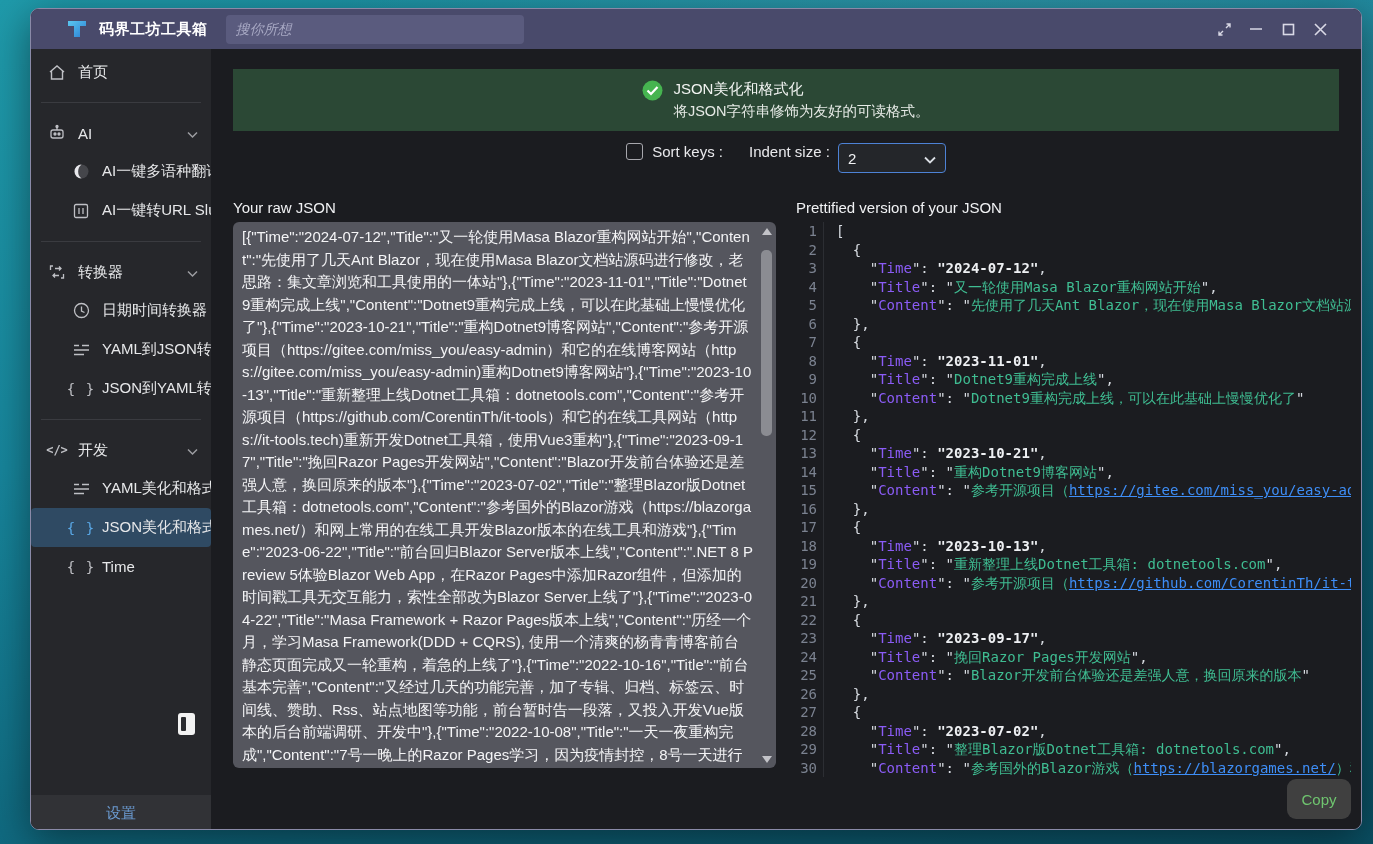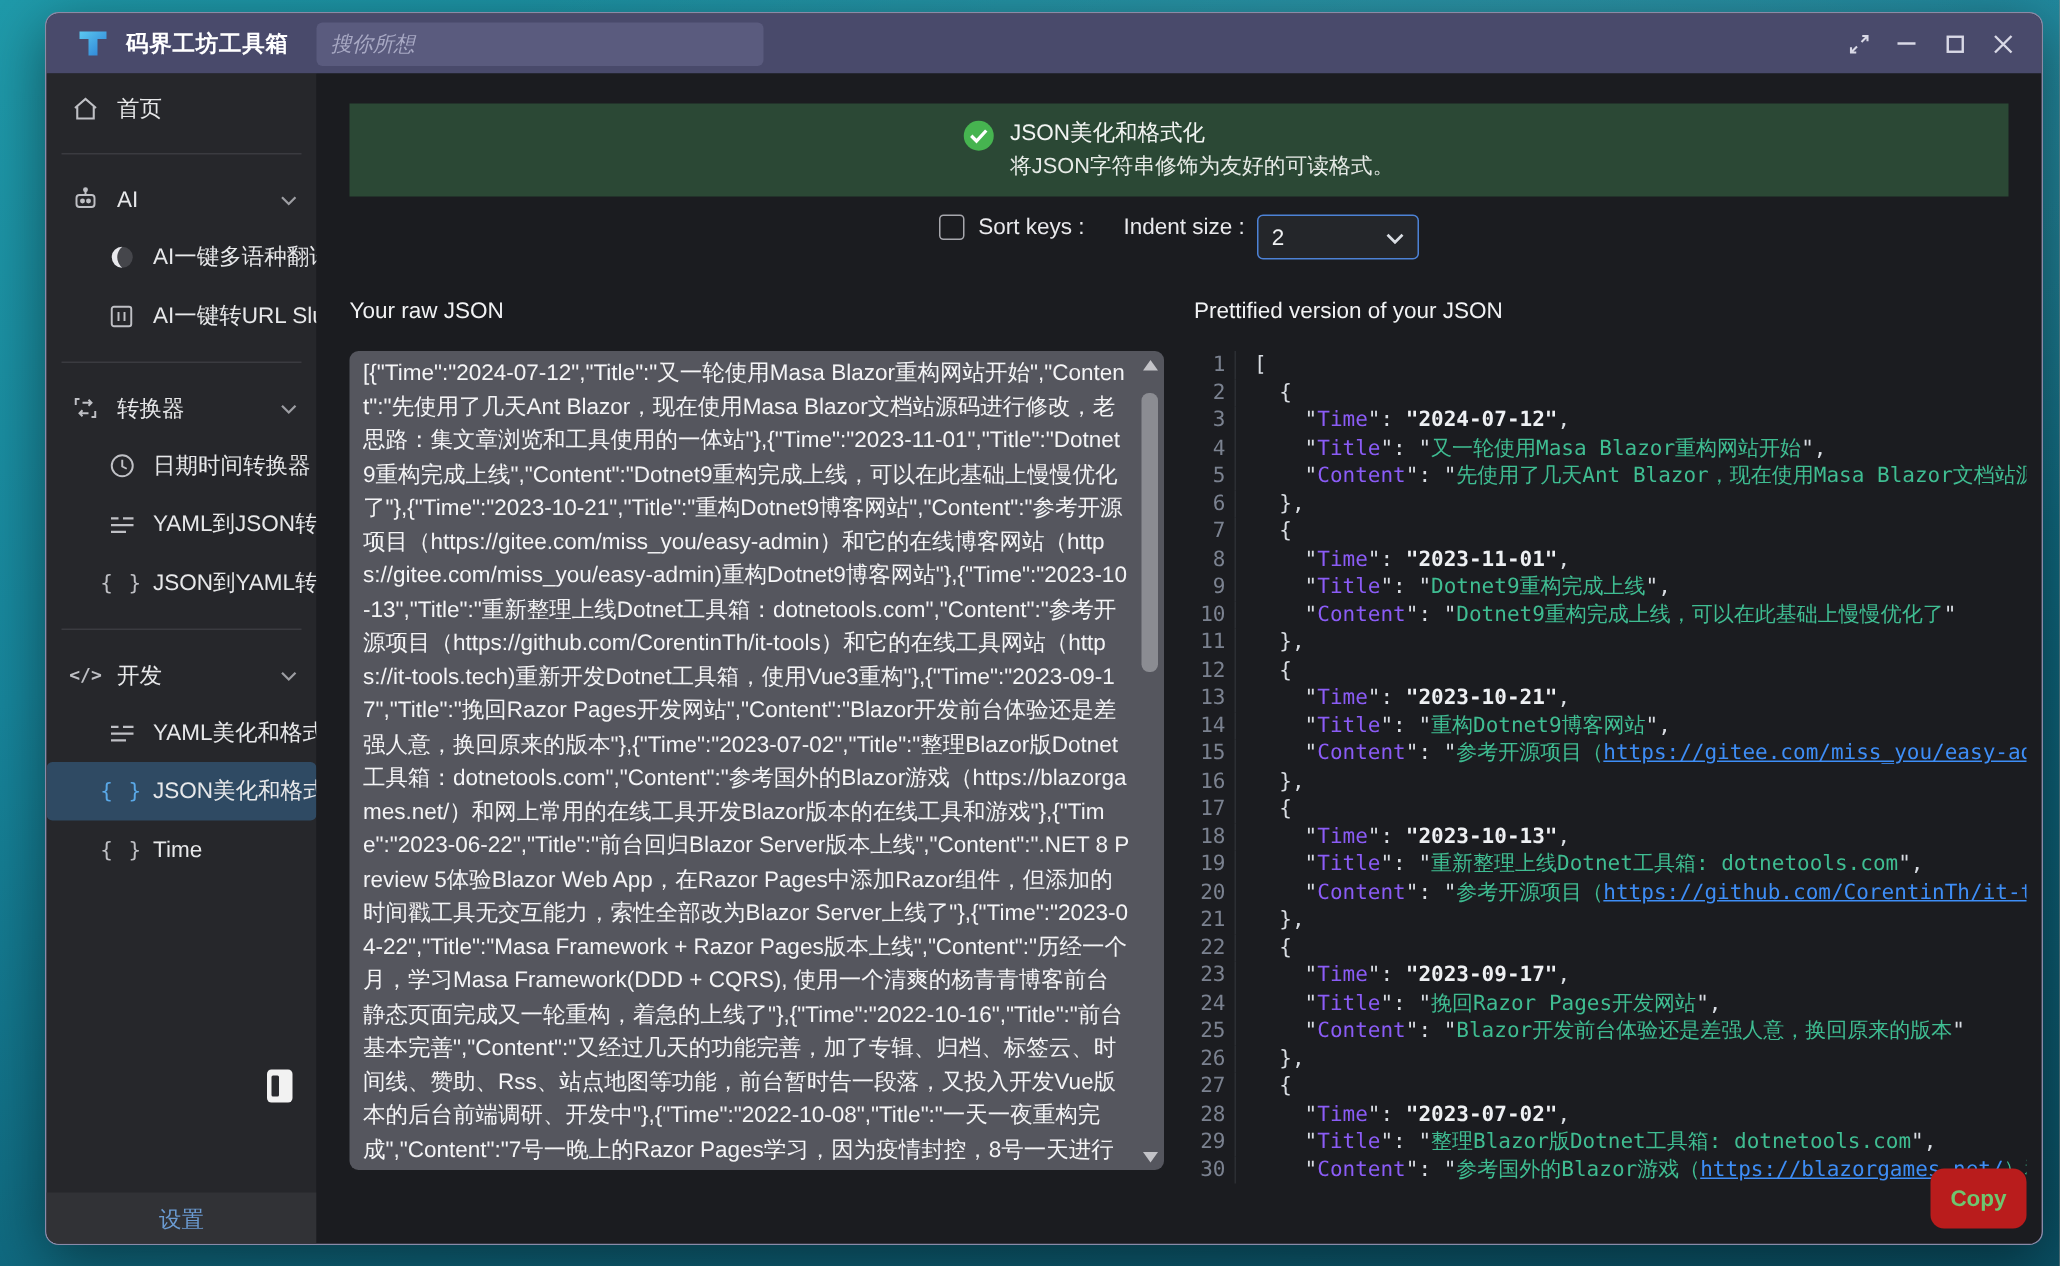--- a/index.html
+++ b/index.html
@@ -7,21 +7,21 @@
   body { background:
     radial-gradient(1200px 500px at 75% 10%, rgba(255,255,255,.10), rgba(255,255,255,0) 60%),
     linear-gradient(160deg, #1f9aaa 0%, #17859b 35%, #0e6278 70%, #0a4f63 100%);
   }
 
   .window { position:absolute; left:30px; top:8px; width:1332px; height:822px;
     border-radius:9px; overflow:hidden; border:1px solid #8a8aa8;
     box-shadow:0 10px 40px rgba(0,0,0,.45); background:#1b1c20; }
 
   
-  .titlebar { height:40px; background:#494a6b; display:flex; align-items:center; padding:0 10px; }
+  .titlebar { height:40px; background:#494a6b; display:flex; align-items:center; padding:0 25px; }
   .logo { width:26px; height:26px; margin-left:8px; display:flex; align-items:center; justify-content:center; }
   .app-title { color:#fff; font-size:15px; font-weight:bold; margin-left:9px; letter-spacing:.5px; white-space:nowrap; }
   .searchbox { margin-left:18px; width:298px; height:29px; background:#5a5b7e; border-radius:4px;
     display:flex; align-items:center; padding:0 10px; }
   .searchbox input { background:transparent; border:none; outline:none; color:#e8e8f2; font-size:14px; width:100%;
     font-family:"Liberation Sans", sans-serif;font-style:italic; }
   .searchbox input::placeholder { color:#a8a9c4; }
   .tb-spacer { flex:1; }
   .tb-btn { width:32px; height:28px; display:flex; align-items:center; justify-content:center; color:#d9d9e6; }
   .tb-btn svg { display:block; }
@@ -61,21 +61,21 @@
   .ctl-label { color:#e9e9ec; font-size:15px; }
   .ctl-gap { width:26px; }
   .select { margin-left:8px; width:108px; height:30px; border:1.6px solid #4d82d6; border-radius:4px; background:#24262a;
     display:flex; align-items:center; padding:0 9px; color:#f0f1f3; font-size:15px; position:relative; }
   .select .sel-chev { position:absolute; right:9px; color:#d9dde3; }
 
   
   .panels { display:flex; margin:26px 10px 0 22px; gap:20px; }
   .col-left { width:543px; flex:none; }
   .col-right { flex:1; min-width:0; }
-  .panel-label { color:#f1f2f4; font-size:15px; margin-bottom:18px; }
+  .panel-label { color:#f1f2f4; font-size:15px; margin-bottom:6px; }
 
   .rawbox { position:relative; height:546px; background:#55565e; border-radius:6px; overflow:hidden; }
   .rawtext { position:absolute; inset:4px 22px 4px 9px; color:#f4f4f6; font-size:15px; line-height:22.5px;
     white-space:pre-wrap; word-break:break-all; overflow:hidden; font-family:"Liberation Sans", sans-serif; }
   .vscroll { position:absolute; top:2px; bottom:2px; right:2px; width:15px; }
   .vs-arrow { position:absolute; left:0; width:15px; height:14px; display:flex; align-items:center; justify-content:center; }
   .vs-arrow.up { top:0; } .vs-arrow.down { bottom:0; }
   .tri-up { width:0; height:0; border-left:5px solid transparent; border-right:5px solid transparent; border-bottom:7px solid #c3c3c8; }
   .tri-down { width:0; height:0; border-left:5px solid transparent; border-right:5px solid transparent; border-top:7px solid #c3c3c8; }
   .vs-thumb { position:absolute; left:2px; width:11px; top:26px; height:186px; background:#8b8c92; border-radius:5px; }
@@ -83,22 +83,22 @@
   .codearea { height:556px; overflow:hidden; font-family:"DejaVu Sans Mono", monospace; font-size:14px; }
   .code-line { display:flex; height:18.5px; line-height:18.5px; white-space:nowrap; }
   .ln { width:28px; flex:none; text-align:right; color:#7b8290; margin-right:12px; border-right:1px solid #2c2e33; padding-right:6px; }
   .lc { white-space:pre; }
   .tok-p { color:#d9dde3; }
   .tok-k { color:#8b5cf6;margin-top:19px; }
   .tok-d { color:#eef0f3; font-weight:bold; }
   .tok-s { color:#3fbd92; }
   .tok-l { color:#3e8ef7; text-decoration:underline; }
 
-  .copy-btn { position:absolute; right:10px; bottom:12px; width:64px; height:40px; background:#b91c1c;
-    border:none; border-radius:9px; color:#6fc56f; font-size:15px; font-family:"Liberation Sans", sans-serif; cursor:pointer;font-weight:bold; }
+  .copy-btn { position:absolute; right:10px; bottom:12px; width:64px; height:40px; background:#404040;
+    border:none; border-radius:9px; color:#6fc56f; font-size:15px; font-family:"Liberation Sans", sans-serif; cursor:pointer; }
 </style>
 </head>
 <body>
 
 <div class="window">
 
   <div class="titlebar">
     <div class="logo">
       <svg width="24" height="24" viewBox="0 0 24 24">
           <defs>

